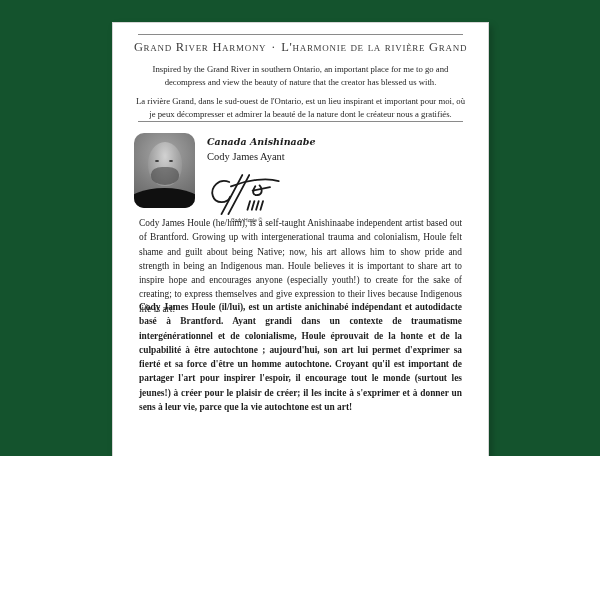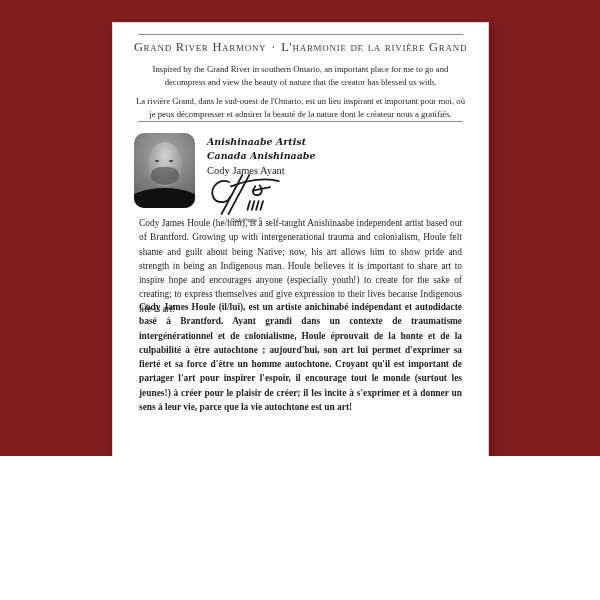--- a/index.html
+++ b/index.html
@@ -1,17 +1,17 @@
 <!DOCTYPE html>
 <html><head>
 <meta charset="utf-8">
 <style>
   * { margin:0; padding:0; box-sizing:border-box; }
   html,body { width:600px; height:600px; background:#ffffff; font-family:"Liberation Serif", serif; }
-  .stage { position:relative; width:600px; height:456px; background:#7f1d1d; overflow:hidden; }
+  .stage { position:relative; width:600px; height:456px; background:#14532d; overflow:hidden; }
 
   .card {
     position:absolute; left:112px; top:22px; width:377px; height:561px;
     background:#ffffff; border:1px solid #d6d6d6;
     box-shadow:3px 4px 7px rgba(0,0,0,0.22);
   }
 
   .rule { position:absolute; left:25px; right:25px; height:1px; background:#8a8a8a; }
   .rule-top { top:11px; }
   .rule-mid { top:98px; }
@@ -115,21 +115,20 @@
 
     <div class="photo">
       <div class="shoulders"></div>
       <div class="head"></div>
       <div class="beard"></div>
       <div class="eye l"></div>
       <div class="eye r"></div>
     </div>
 
     <div class="artist-info">
-      <div class="artist-label">Anishinaabe Artist</div>
       <div class="artist-label">Canada Anishinaabe</div>
       <div class="artist-name">Cody James Ayant</div>
     </div>
 
     <svg class="signature" width="78" height="44" viewBox="0 0 90 50" style="position:absolute;left:92px;top:150px;">
       <g fill="none" stroke="#1a1a1a" stroke-width="2.1" stroke-linecap="round">
         <path d="M28 10 C16 5 6 16 9 26 C12 36 26 35 29 27"></path>
         <path d="M43 2 L19 47"></path>
         <path d="M51 2 L27 47"></path>
         <path d="M30 15 C50 7 72 5 85 9"></path>

